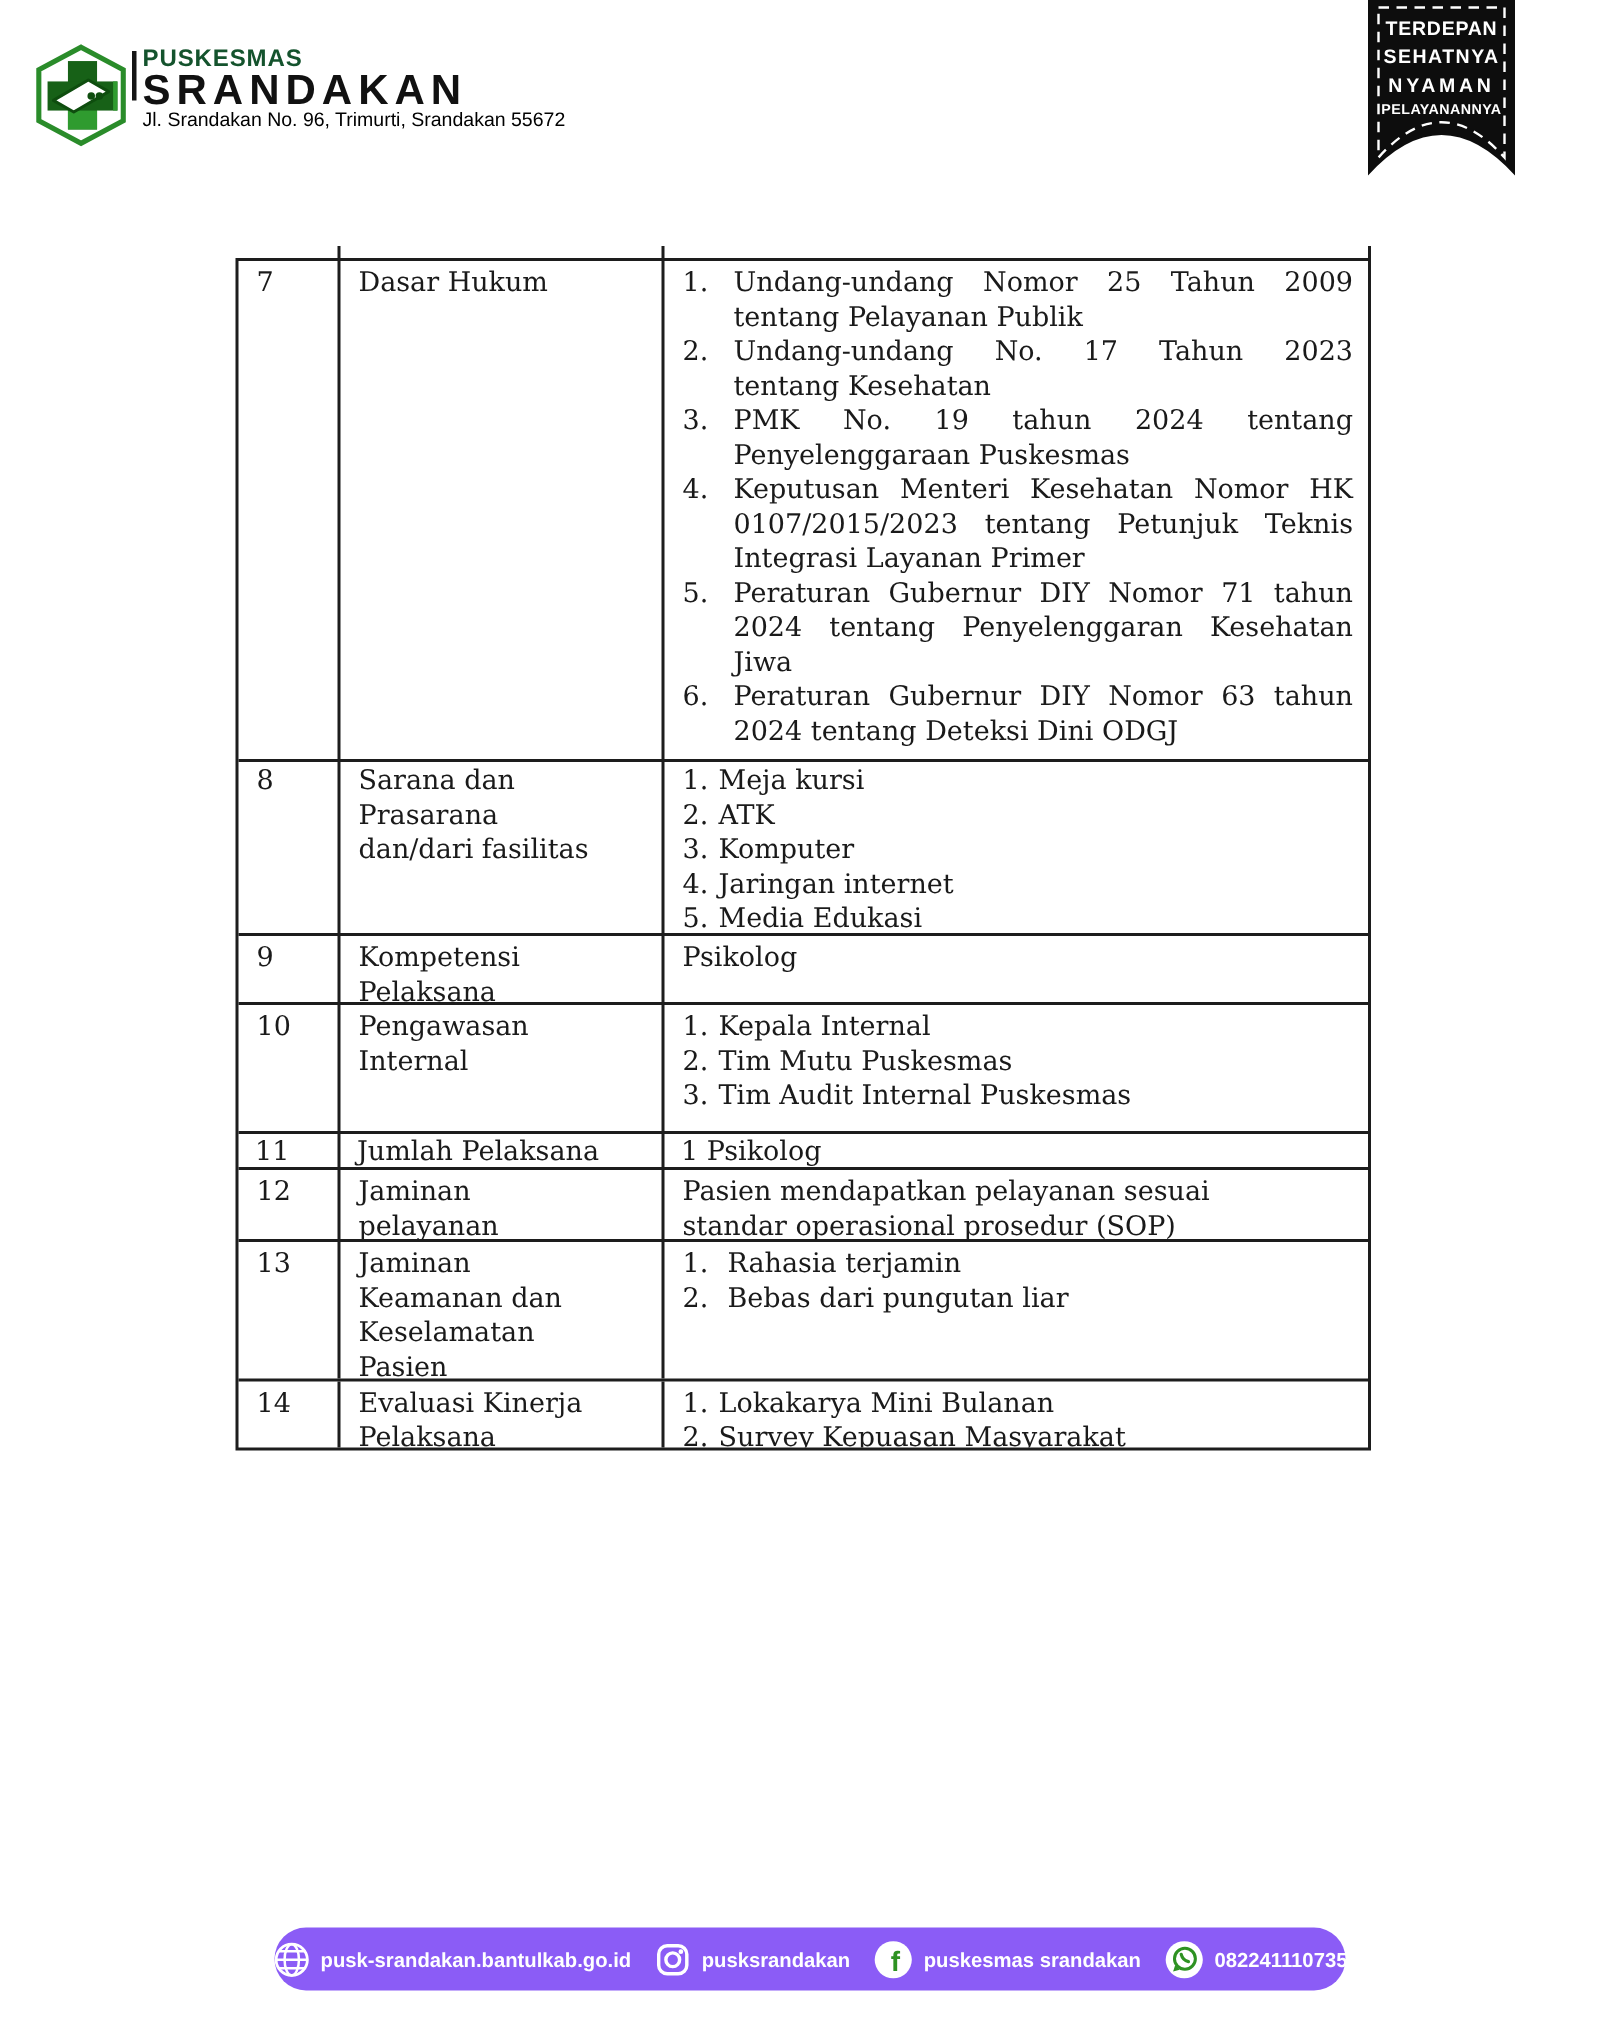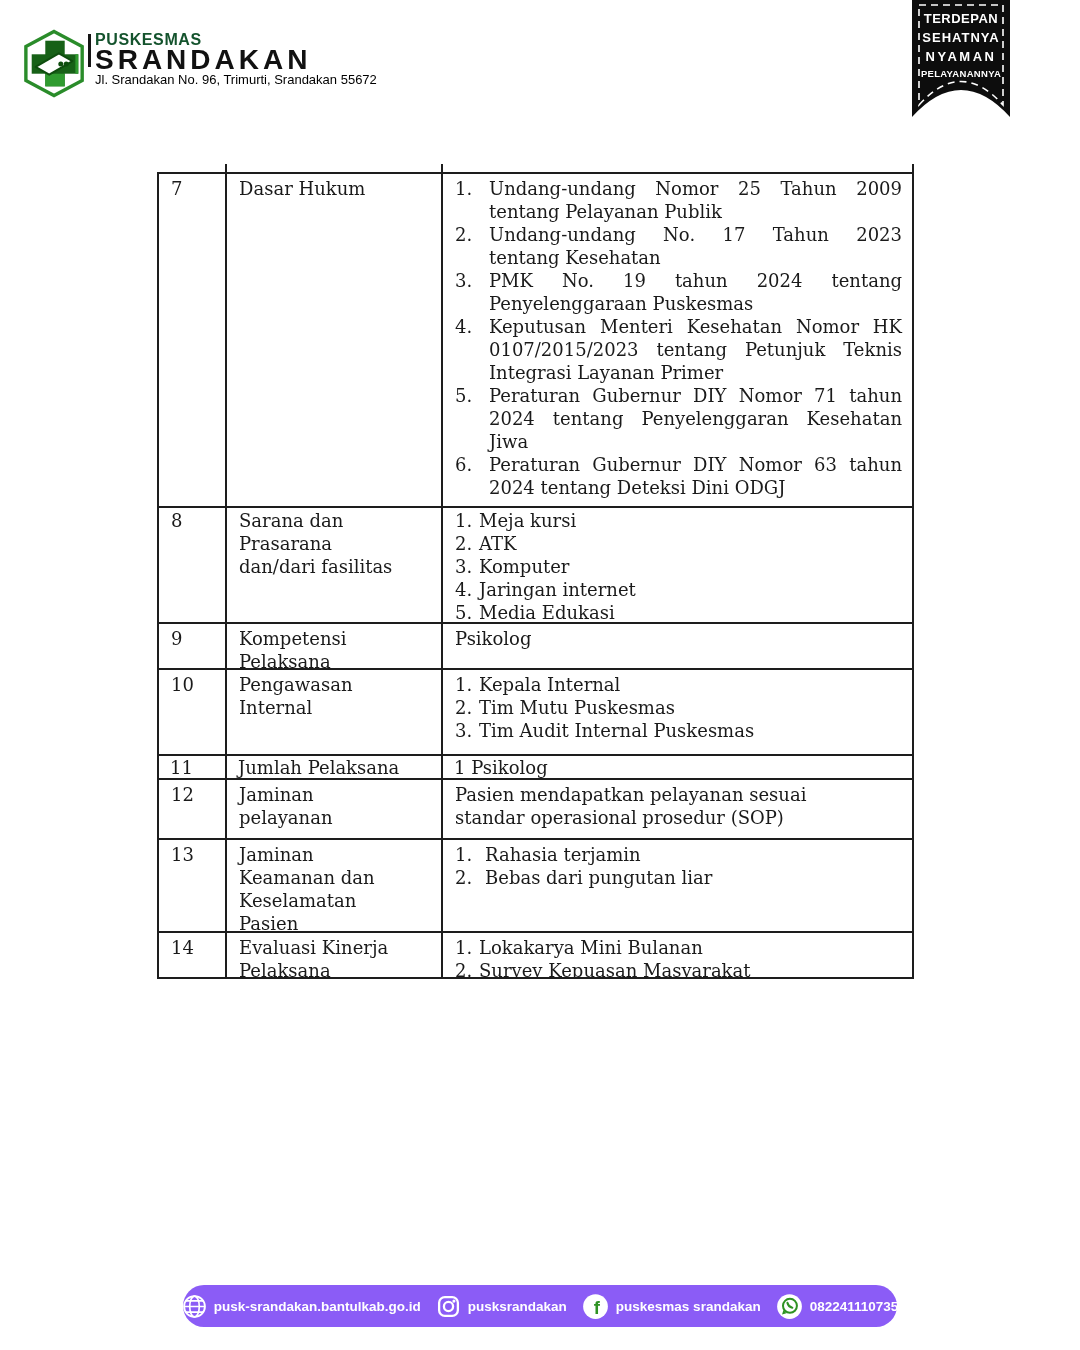--- a/index.html
+++ b/index.html
@@ -28,21 +28,21 @@
   .service-table{position:absolute;left:157px;top:172px;width:757px;
                  border:2px solid #1d1d1d;box-sizing:border-box;
                  font-family:"DejaVu Serif","Liberation Serif",serif;font-size:18px;
                  color:#1a1a1a;line-height:23px;}
   .trow{display:grid;grid-template-columns:68px 216px 1fr;box-sizing:border-box;}
   .trow + .trow{border-top:2px solid #1d1d1d;}
   .cell{box-sizing:border-box;padding:3px 8px 0 12px;overflow:hidden;}
   .cell.c1,.cell.c2{border-right:2px solid #1d1d1d;}
   .cell.c3{padding-left:12px;padding-right:10px;}
   .r1{height:332px}.r2{height:116px}.r3{height:46px}.r4{height:86px}
-  .r5{height:24px}.r6{height:60px}.r7{height:93px}.r8{height:46px}
+  .r5{height:24px}.r6{height:48px}.r7{height:93px}.r8{height:46px}
   .r5 .cell{padding-top:0;padding-left:11px;}
   .r2 .cell{padding-top:1px;}
   .li{display:flex;}
   .li .num{flex:0 0 24px;}
   .r1 .li .num{flex-basis:34px;}
   .r7 .li .num{flex-basis:30px;}
   .li .txt{flex:1;min-width:0;}
   .jline{text-align:justify;text-align-last:justify;}
   .stub{position:absolute;top:-10px;width:2px;height:10px;background:#1d1d1d;}
   .stub.s1{left:66px;}  .stub.s2{left:282px;}  .stub.s3{left:753px;}

